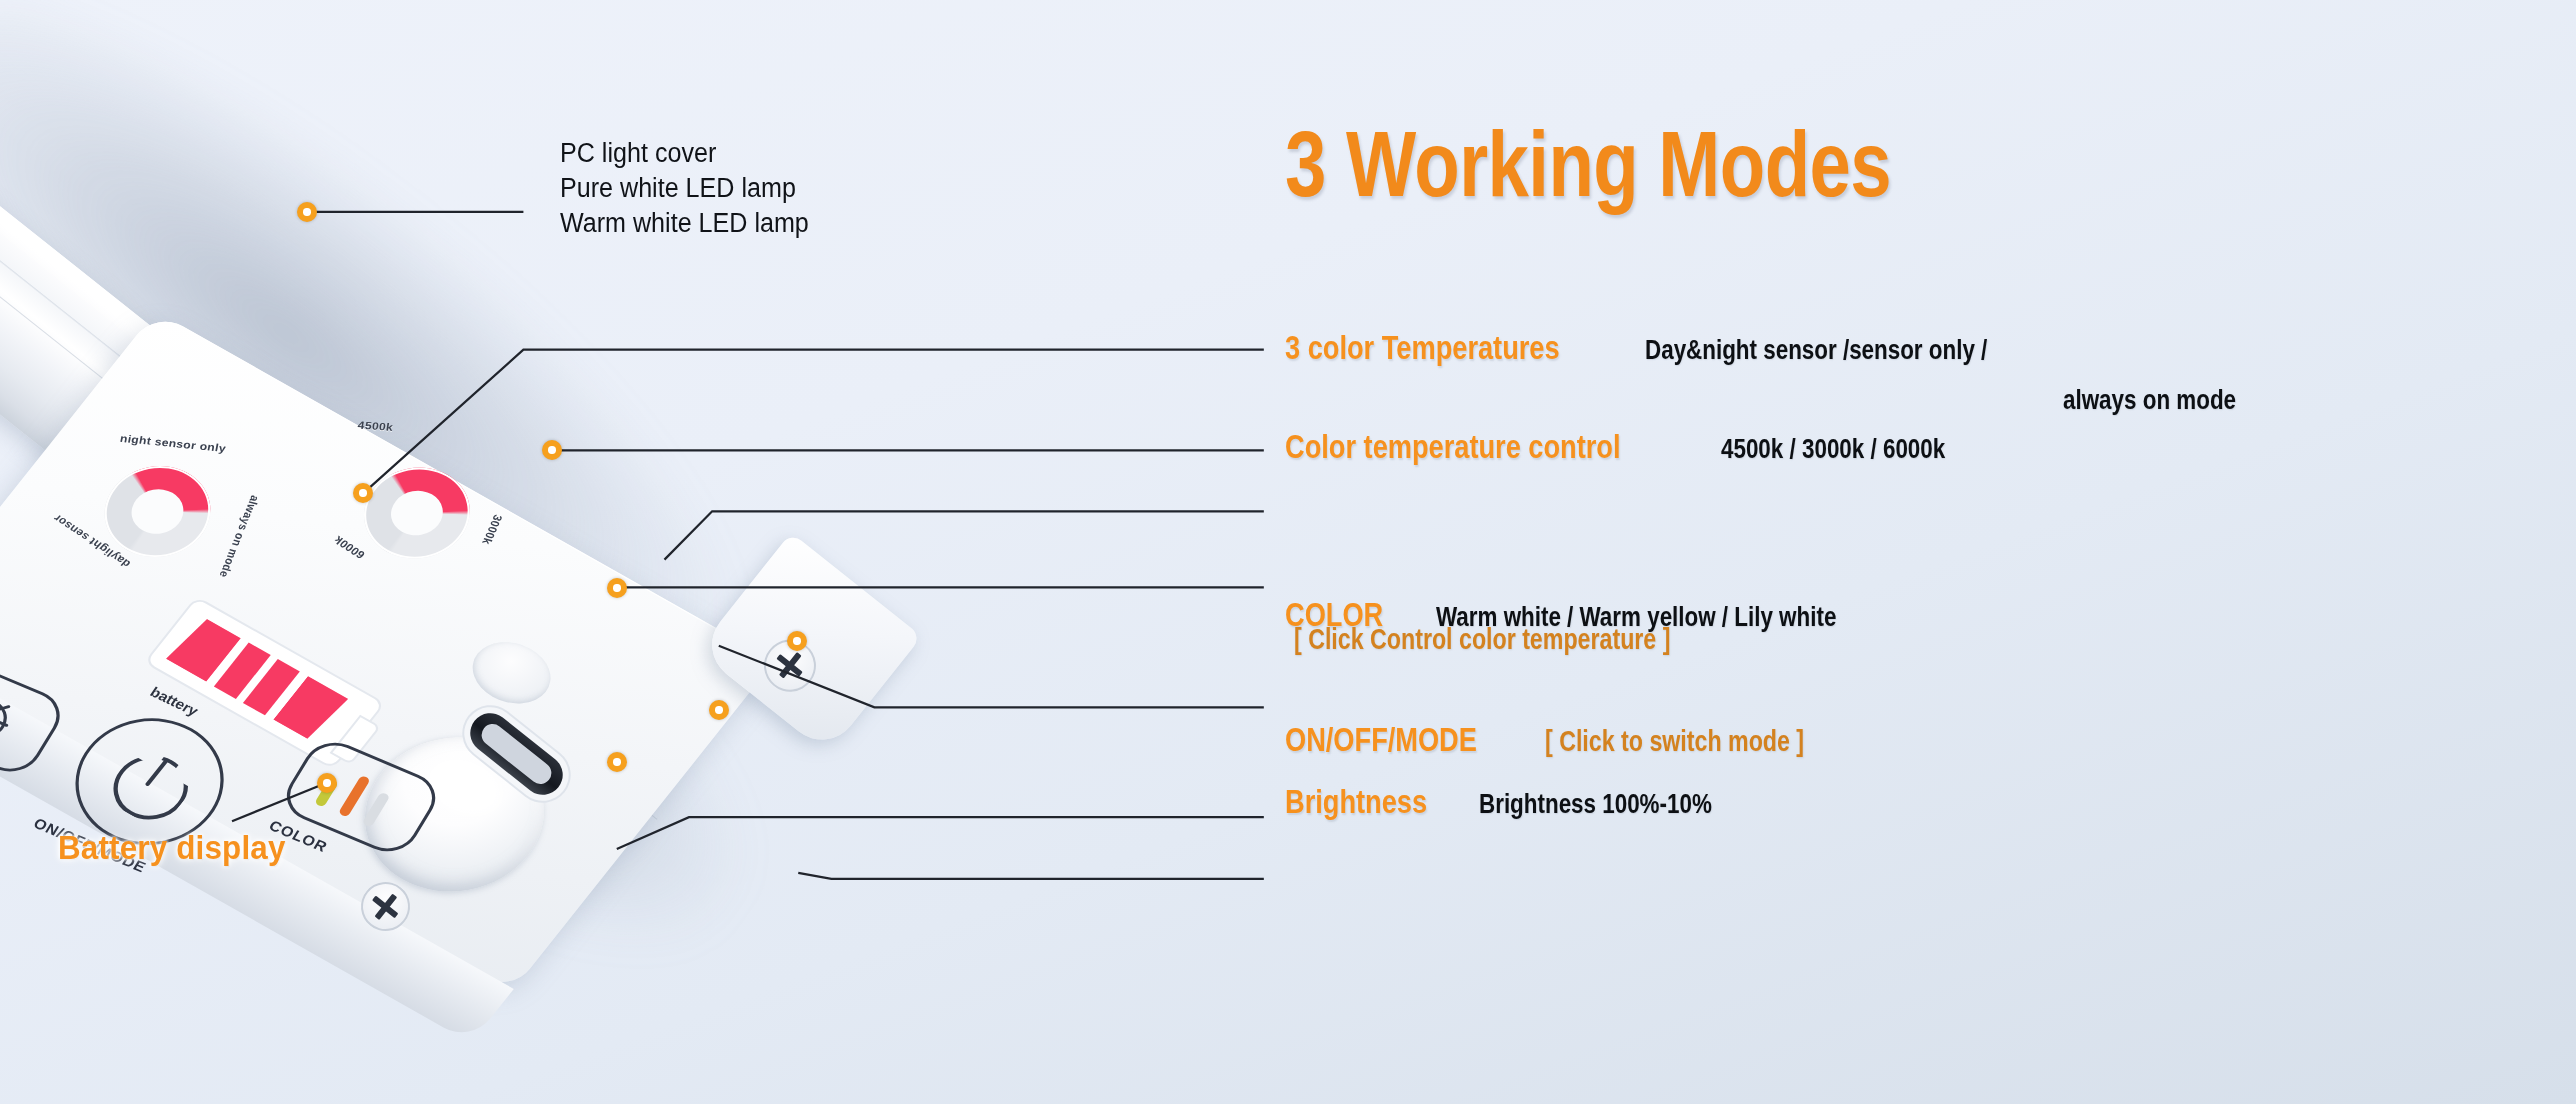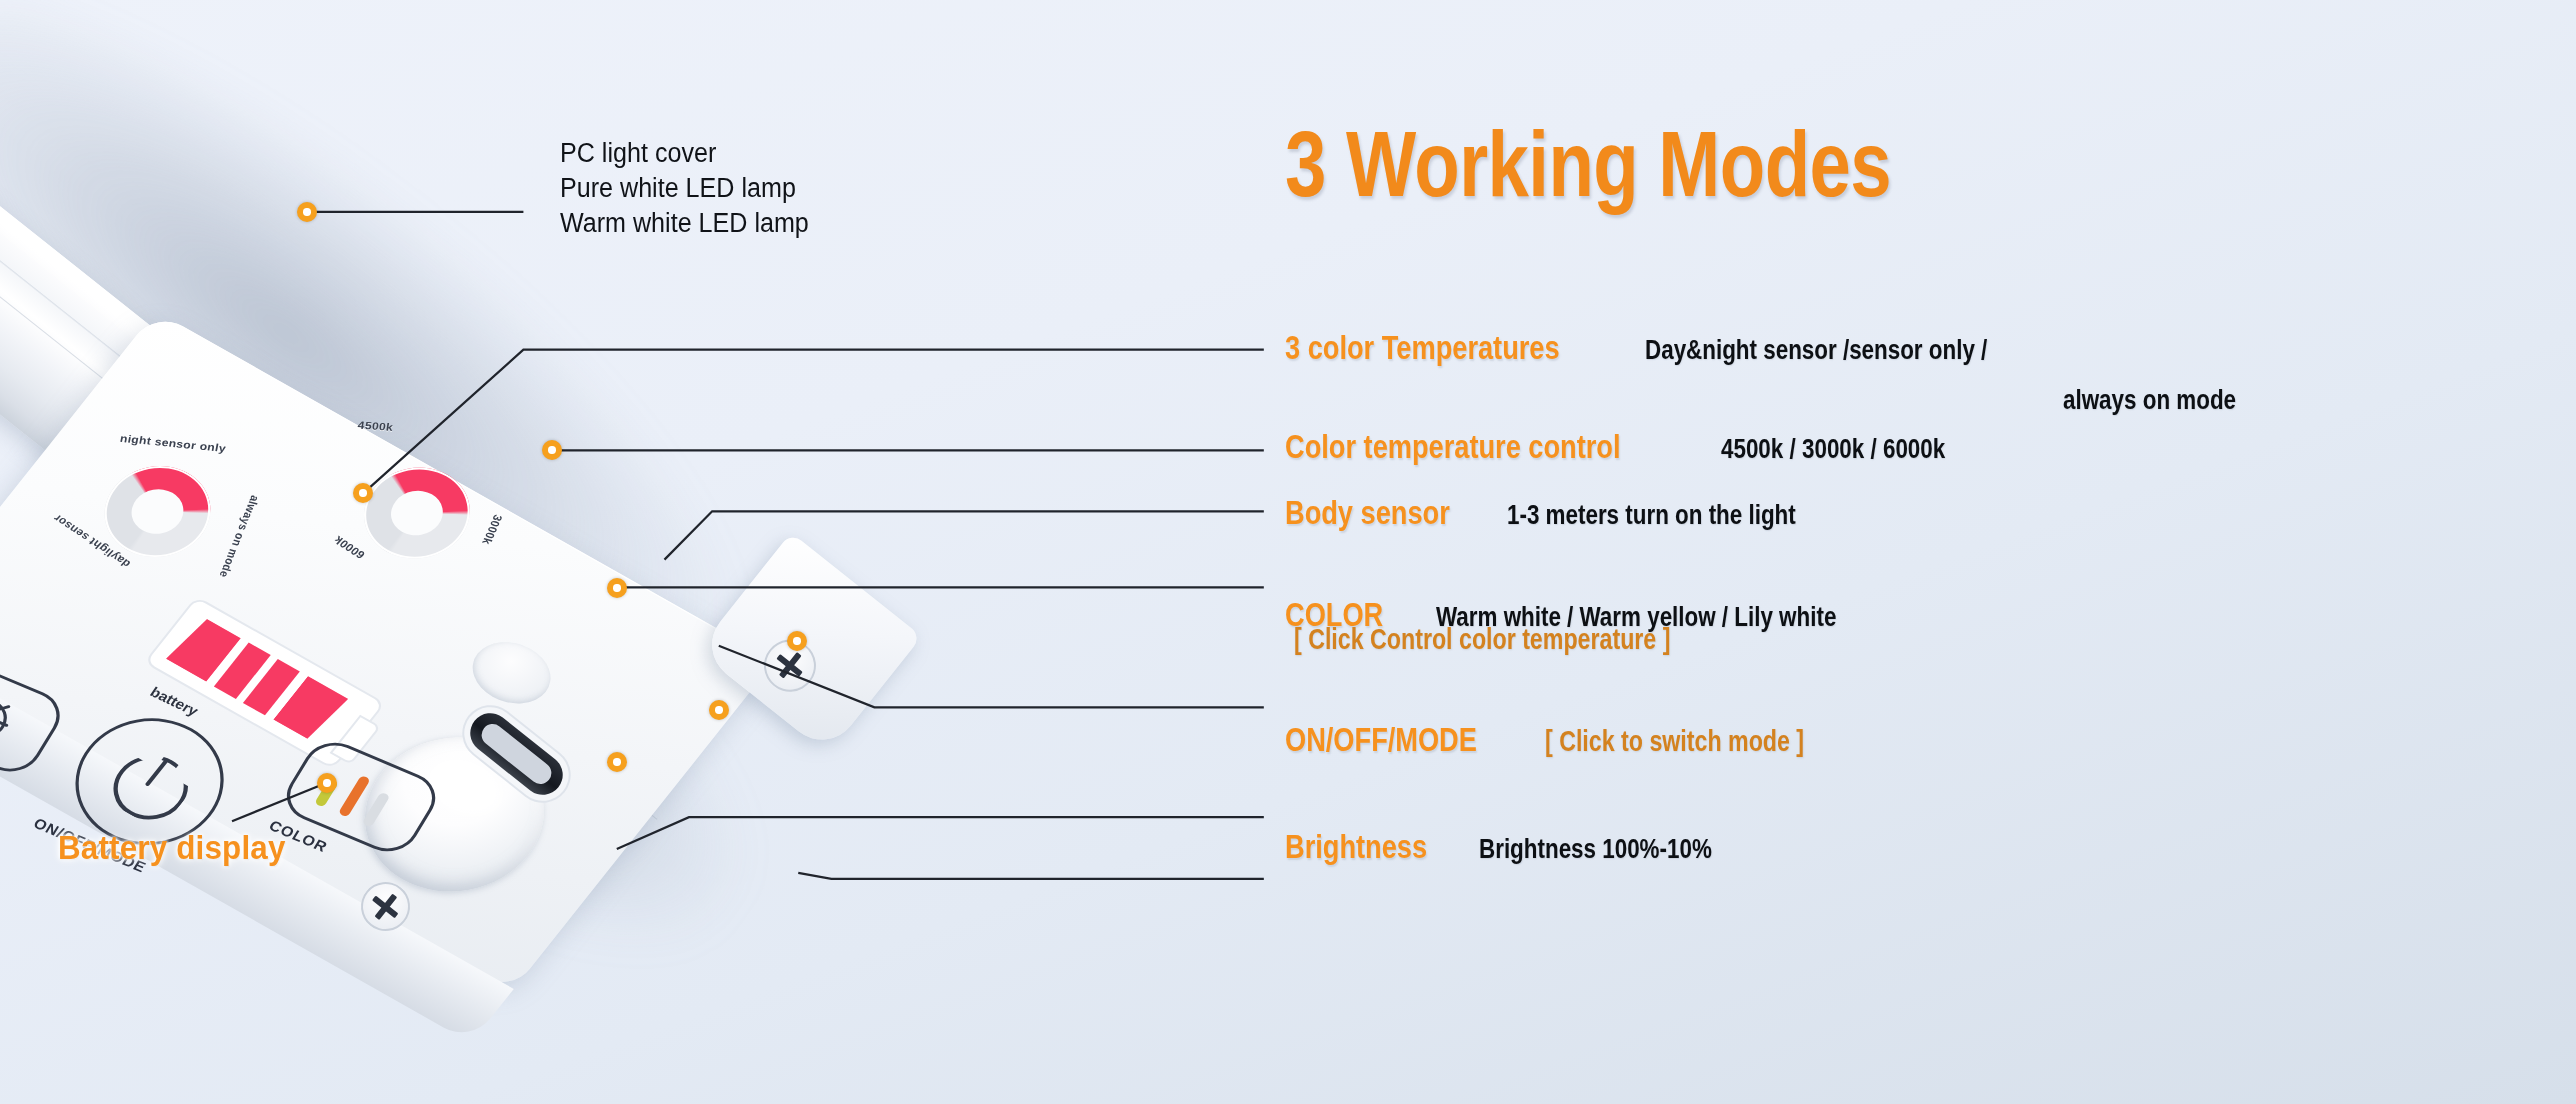--- a/index.html
+++ b/index.html
@@ -320,42 +320,37 @@
       <span class="sub inline">Day&amp;night sensor /sensor only /</span>
     </div>
     <div class="sub2" style="left:778px;top:384px;">always on mode</div>
 
     <div class="row" style="top:427px;">
       <span class="hd inline">Color temperature control</span>
       <span class="sp"></span>
       <span class="sub inline">4500k / 3000k / 6000k</span>
     </div>
 
-    <div class="row" style="top:493px;">
-      <span class="hd inline">Body sensor</span>
-      <span class="sp"></span>
-      <span class="sub inline">1-3 meters turn on the light</span>
-    </div>
 
     <div class="row" style="top:563px;margin-top:32px;">
       <span class="hd inline">COLOR</span>
       <span class="sp" style="width:22.5px;"></span>
       <span class="sub inline">Warm white / Warm yellow / Lily white</span>
     </div>
     <div class="row" style="top:623px;left:9.3px;text-decoration:underline;">
       <span class="note inline">[ Click Control color temperature ]</span>
     </div>
 
     <div class="row" style="top:720px;">
       <span class="hd inline">ON/OFF/MODE</span>
       <span class="sp" style="width:14.6px;"></span>
       <span class="note inline">[ Click to switch mode ]</span>
     </div>
 
-    <div class="row" style="top:827px;">
+    <div class="row" style="top:782px;">
       <span class="hd inline">Brightness</span>
       <span class="sp"></span>
       <span class="sub inline">Brightness 100%-10%</span>
     </div>
 
 
   </div>
 </div>
 
 

